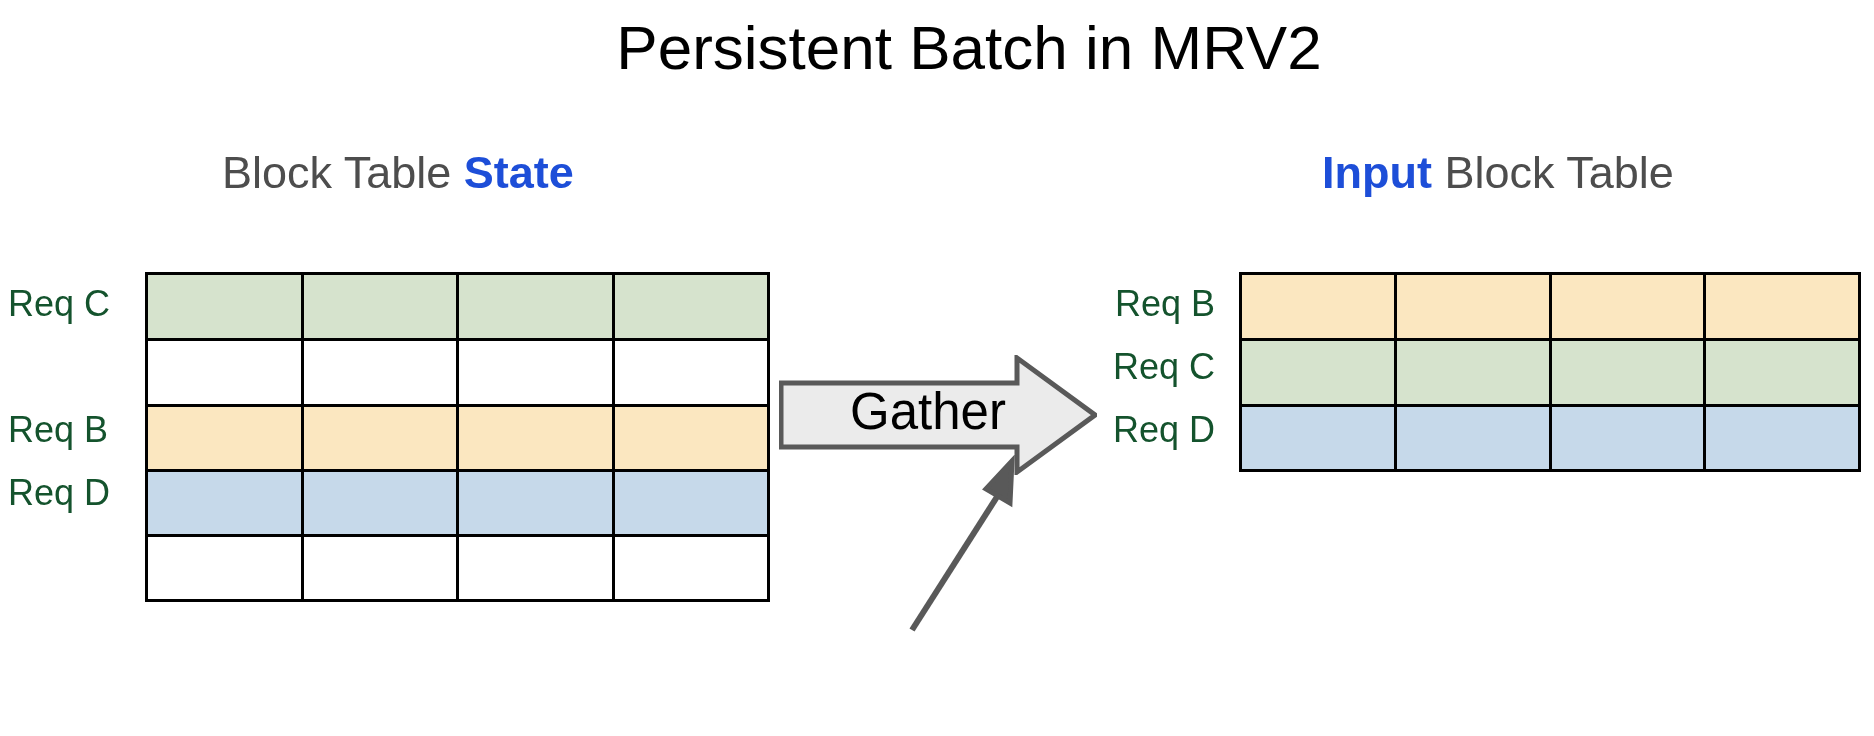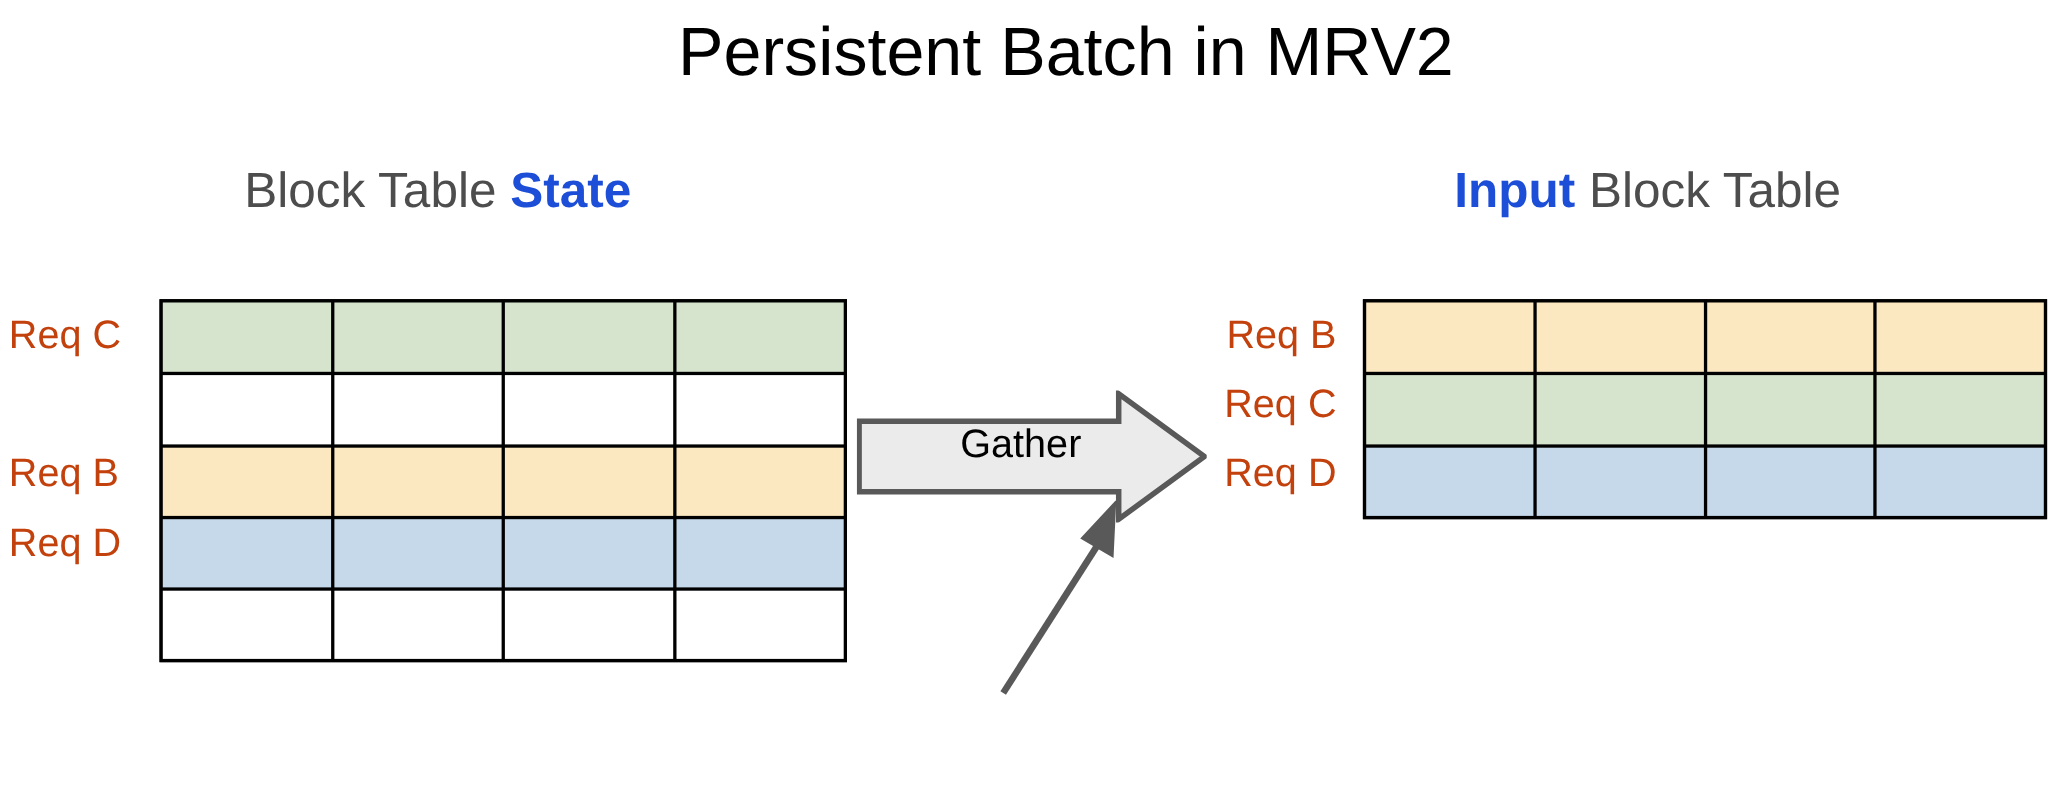--- a/index.html
+++ b/index.html
@@ -83,42 +83,42 @@
     top: 272px;
     width: 622px;
     grid-template-columns: repeat(4, 1fr);
     grid-template-rows: 63px 63px 62px;
   }
 
   
   .row-label {
     position: absolute;
     font-size: 36px;
-    color: #c2410c;
+    color: #14532d;
     white-space: nowrap;
   }
   .row-label.right-aligned {
     text-align: right;
   }
 
   
   #gather-arrow {
     position: absolute;
     left: 779px;
     top: 355px;
     width: 318px;
     height: 120px;
   }
   #gather-label {
     position: absolute;
     left: 828px;
     top: 382px;
     width: 200px;
     text-align: center;
-    font-size: 36px;
+    font-size: 51px;
     color: #000000;
     white-space: nowrap;
   }
 
   
   #req-order-caption {
     position: absolute;
     left: 0;
     top: 640px;
     width: 1874px;

